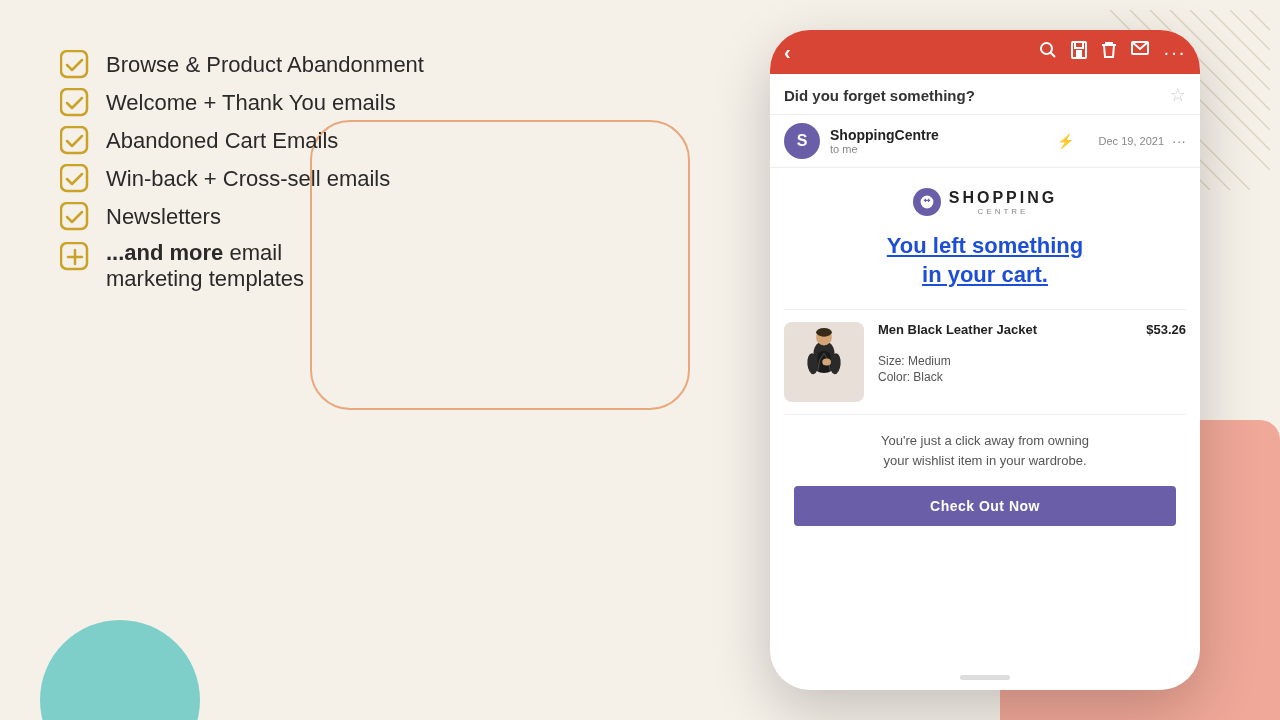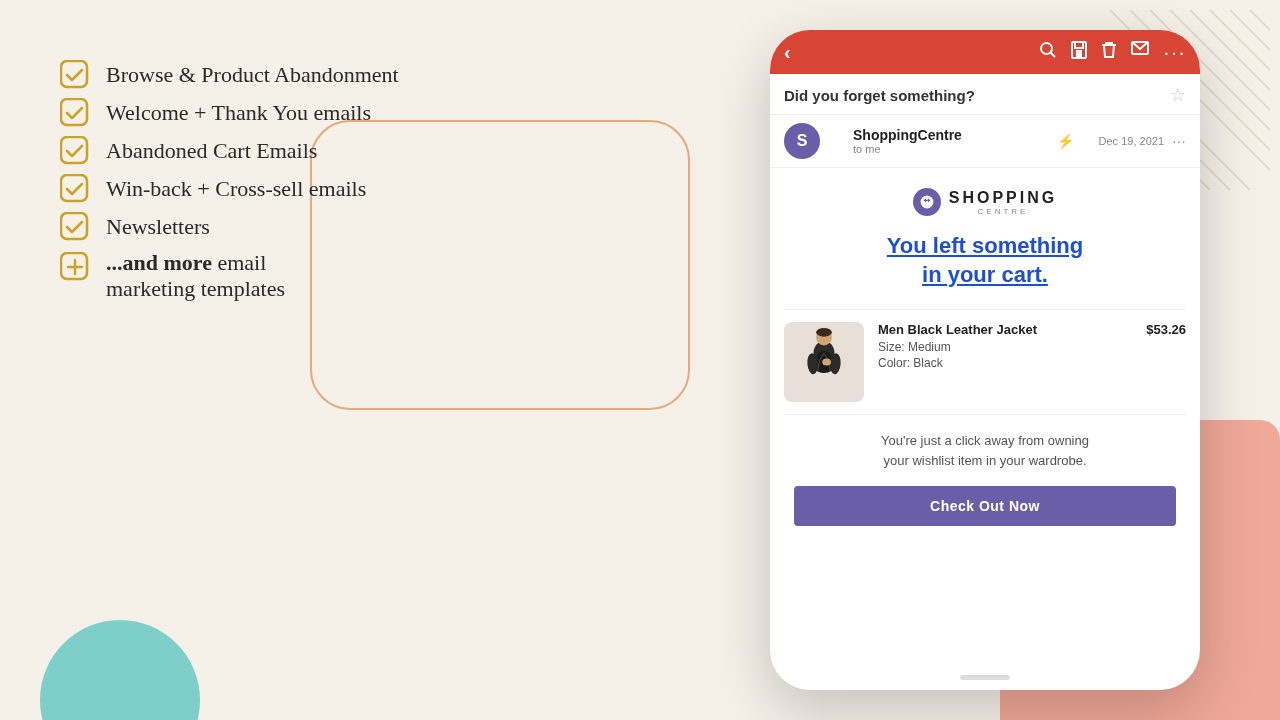--- a/index.html
+++ b/index.html
@@ -74,22 +74,20 @@
     .headline {
       font-size: 72px;
       font-weight: 900;
       color: #0d3d2e;
       line-height: 1.05;
       margin-bottom: 30px;
     }
 
     .feature-list {
       list-style: none;
-      margin-top: 10px;
-      font-family: Liberation Serif, serif;
     }
 
     .feature-list li {
       display: flex;
       align-items: center;
       font-size: 22px;
       color: #2a2a2a;
       margin-bottom: 8px;
       font-weight: 500;
     }
@@ -249,21 +247,20 @@
       align-items: center;
       justify-content: center;
       color: white;
       font-size: 16px;
       font-weight: 700;
       flex-shrink: 0;
     }
 
     .sender-info {
       flex: 1;
-      margin-left: 23px;
     }
 
     .sender-name {
       font-size: 14px;
       font-weight: 700;
       color: #222;
     }
 
     .sender-to {
       font-size: 11px;
@@ -361,21 +358,21 @@
     }
 
     .product-details {
       flex: 1;
     }
 
     .product-name {
       font-size: 13px;
       font-weight: 700;
       color: #222;
-      margin-bottom: 3px;
+      margin-bottom: 17px;
     }
 
     .product-attr {
       font-size: 12px;
       color: #555;
       margin-bottom: 2px;
     }
 
     .product-price {
       font-size: 13px;

